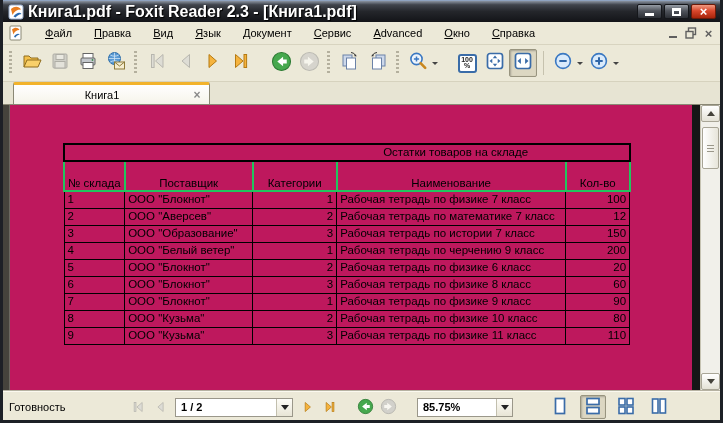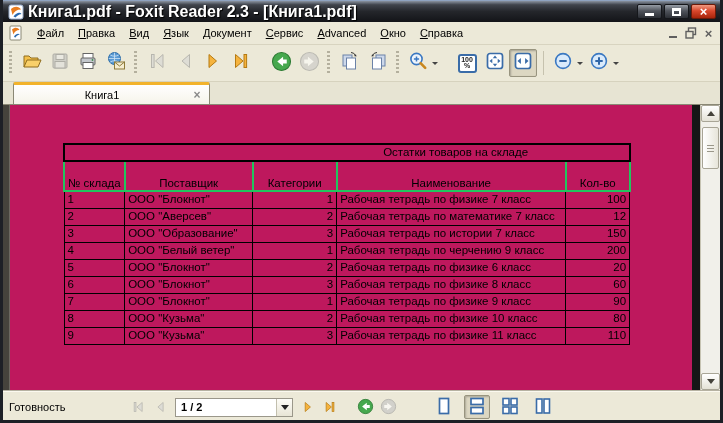--- a/index.html
+++ b/index.html
@@ -21,21 +21,21 @@
   .titlebar .title{color:#fff;font-size:16px;font-weight:bold;text-shadow:1px 1px 1px #000;flex:1;white-space:nowrap;overflow:hidden;}
   .tb-btn{width:25px;height:15px;margin-left:2px;border-radius:2px;display:flex;align-items:center;justify-content:center;cursor:default;}
   .tb-min,.tb-max{background:linear-gradient(#979da6,#50545c 45%,#2c2f35);border:1px solid #15171b;}
   .tb-close{background:linear-gradient(#f09a82,#d9472c 45%,#a8250c);border:1px solid #6e1a09;}
   .tb-min i{display:block;width:9px;height:3px;background:#fff;margin-top:6px;}
   .tb-max i{display:block;width:9px;height:8px;border:2px solid #fff;border-top-width:3px;}
   .tb-close i{color:#fff;font-style:normal;font-weight:bold;font-size:13px;line-height:13px;}
   
   .menubar{height:23px;display:flex;align-items:center;background:#ece9d8;border-bottom:1px solid #d8d4c0;padding:0 3px;font-size:11px;}
   .menubar .app-icon{width:16px;height:16px;margin:0 6px 0 2px;}
-  .menu-item{padding:3px 7px;cursor:default;white-space:nowrap;}
+  .menu-item{padding:3px 7px;cursor:default;white-space:nowrap;margin-left:8px;}
   .menu-spacer{flex:1;}
   .mdi-btn{width:17px;height:15px;display:flex;align-items:center;justify-content:center;color:#5f5f5f;margin-left:1px;}
   .mdi-min i{display:block;width:8px;height:2px;background:#5f5f5f;margin-top:7px;}
   .mdi-restore svg{display:block;}
   .mdi-close{font-size:13px;font-weight:bold;}
   
   .toolbar{height:37px;display:flex;align-items:center;background:#ece9d8;border-bottom:1px solid #d6d2be;padding:0 2px;}
   .tb-gripper{width:3px;height:24px;margin:0 6px 0 4px;background:repeating-linear-gradient(180deg,#b4b09e 0 2px,transparent 2px 4px);}
   .tb-sep{width:1px;height:24px;margin:0 6px;background:#c6c2ae;}
   .tool-group{display:flex;align-items:center;}
@@ -442,20 +442,26 @@
     <span class="sb-hist">
       <span><svg width="17" height="17" viewBox="0 0 20 20">
             <circle cx="10" cy="10" r="8.4" fill="#46a84e" stroke="#2c7a33"></circle>
             <path d="M11.5 5.5 L6 10 L11.5 14.5 V11.8 H15 V8.2 H11.5 Z" fill="#fff"></path>
           </svg></span>
       <span style="filter:grayscale(1) opacity(.65);"><svg width="17" height="17" viewBox="0 0 20 20">
             <circle cx="10" cy="10" r="8.4" fill="#c6c4b8" stroke="#97948a"></circle>
             <path d="M8.5 5.5 L14 10 L8.5 14.5 V11.8 H5 V8.2 H8.5 Z" fill="#fff"></path>
           </svg></span>
     </span>
+    <span class="field zoom-field">
+      <span class="fval">85.75%</span>
+      <span class="fdd">
+          <i></i>
+        </span>
+    </span>
     <span class="sb-layouts">
         <span class="lay-btn">
           <span><svg width="20" height="20" viewBox="0 0 20 20">
               <rect x="5.5" y="2.5" width="9" height="15" fill="#fff" stroke="#3a6ca8" stroke-width="1.7"></rect>
             </svg></span>
         </span>
         <span class="lay-btn pressed">
           <span><svg width="20" height="20" viewBox="0 0 20 20">
               <rect x="4" y="2.5" width="12" height="6" fill="#fff" stroke="#3a6ca8" stroke-width="1.7"></rect>
               <rect x="4" y="11.5" width="12" height="6" fill="#fff" stroke="#3a6ca8" stroke-width="1.7"></rect>

